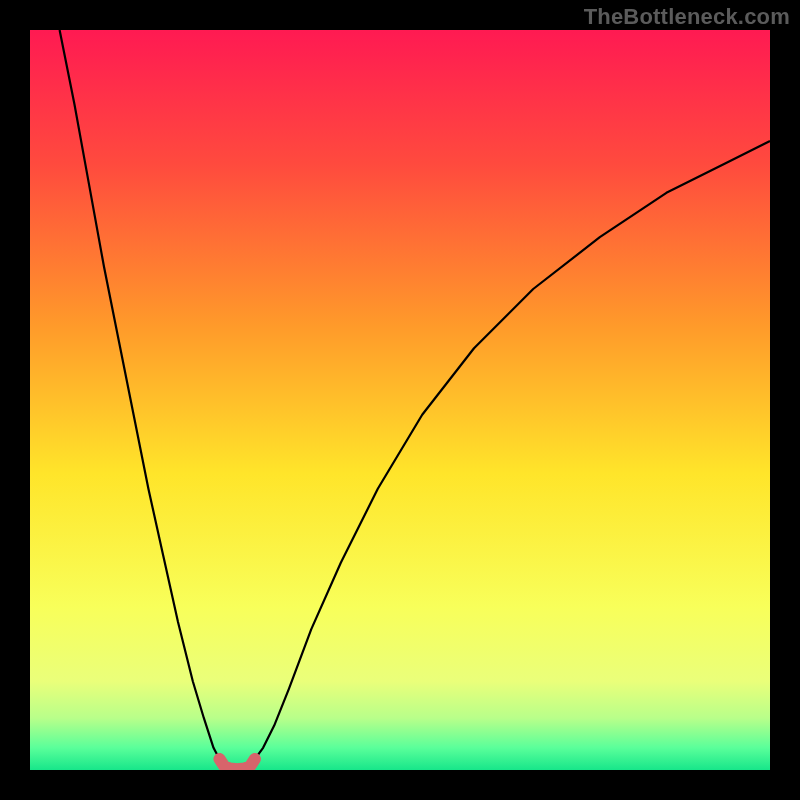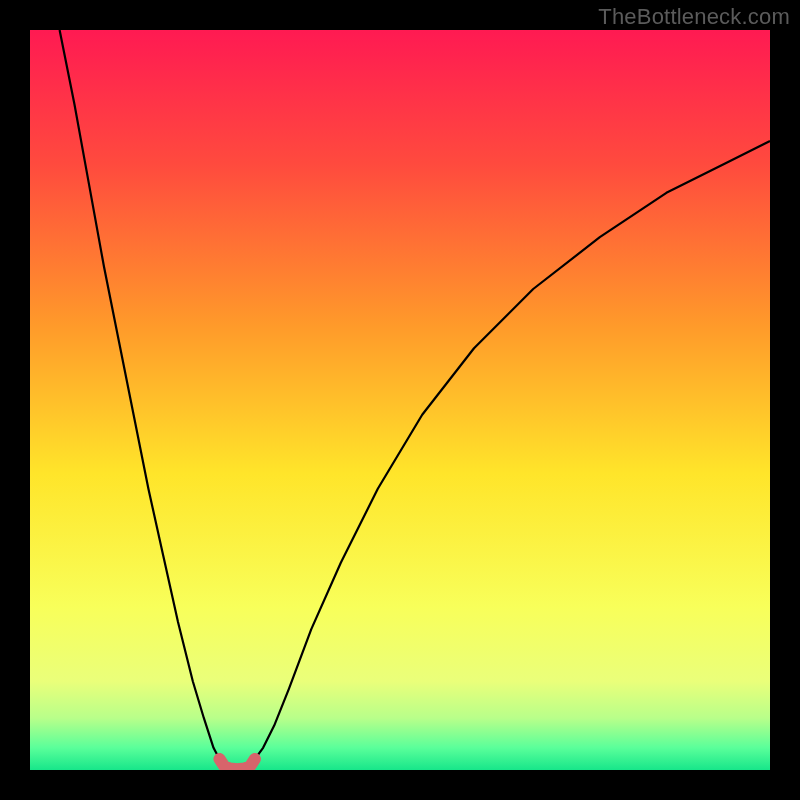--- a/index.html
+++ b/index.html
@@ -22,21 +22,21 @@
     top: 30px;
     width: 740px;
     height: 740px;
   }
   .watermark {
     position: absolute;
     top: 4px;
     right: 10px;
     color: #5b5b5b;
     font-size: 22px;
-    font-weight: 400;
+    font-weight: 700;
     letter-spacing: 0.2px;
     user-select: none;
   }
 </style>
 </head>
 <body>
 
 <div class="frame">
   <div class="watermark">TheBottleneck.com</div>
   <svg class="plot" viewBox="0 0 740 740" preserveAspectRatio="none">

